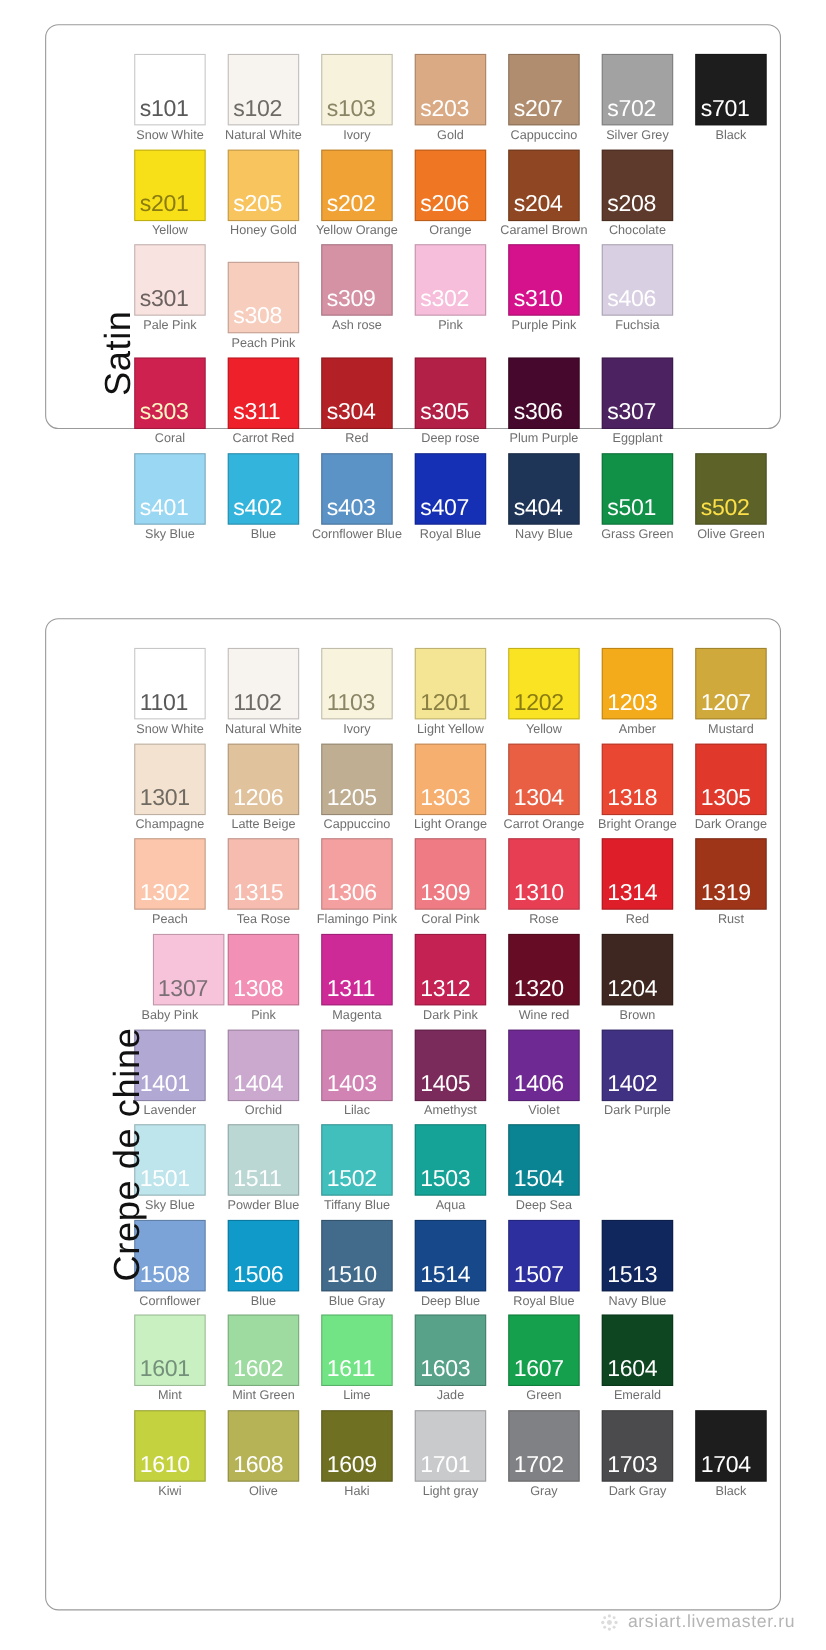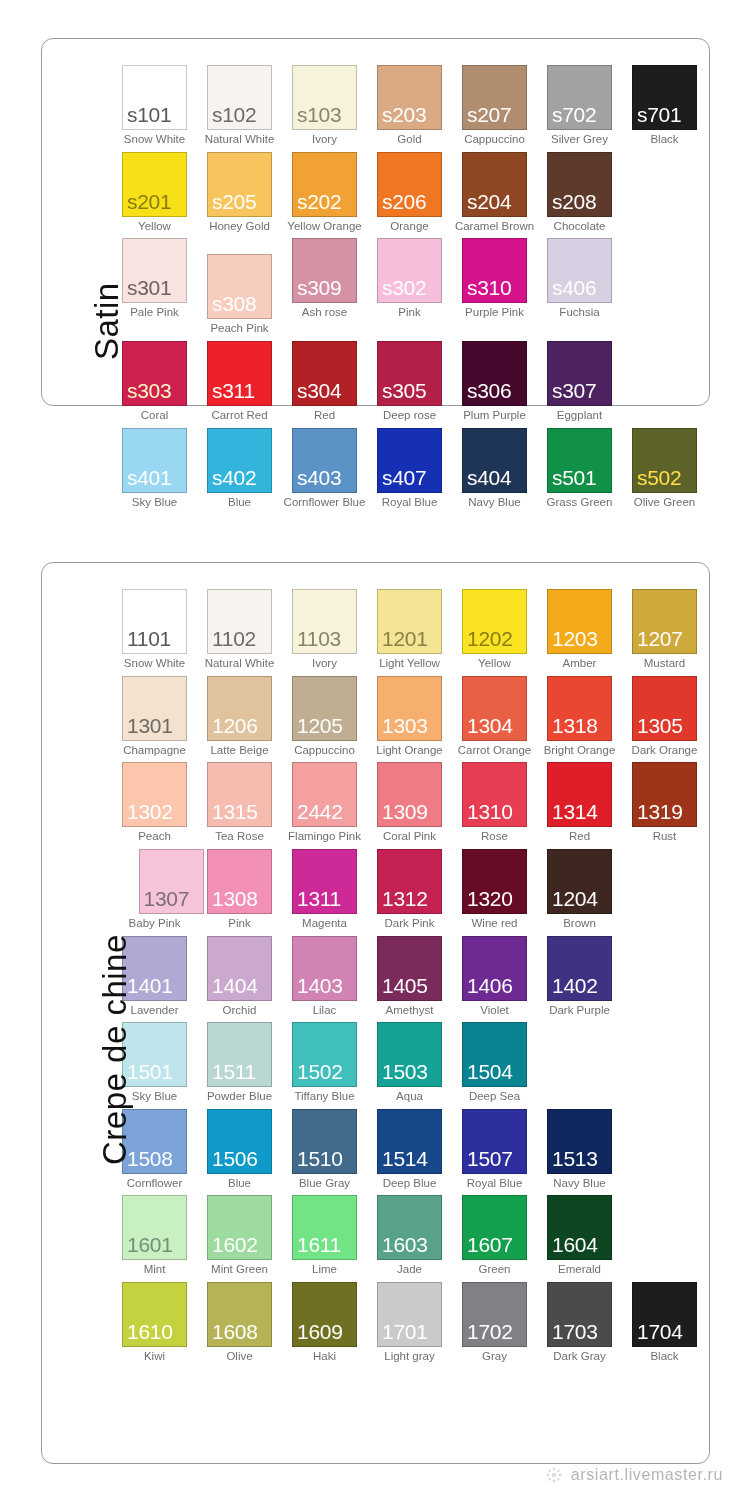--- a/index.html
+++ b/index.html
@@ -12,21 +12,21 @@
   }
   .page{position:relative;width:751px;height:1500px;}
 
   .card{
     position:absolute;
     border:1px solid #9a9a9a;
     border-radius:12px;
     background:#fff;
     box-sizing:border-box;
   }
-  #card-satin{left:41px;top:38px;width:669px;height:368px;}
+  #card-satin{left:41px;top:22px;width:669px;height:368px;}
   #card-crepe{left:41px;top:562px;width:669px;height:902px;}
 
   .side-label{
     position:absolute;
     color:#111;
     font-size:33px;
     letter-spacing:0.5px;
     white-space:nowrap;
     transform-origin:0 0;
     transform:rotate(-90deg);
@@ -426,21 +426,21 @@
             <div class="cname">Peach</div>
           </div>
           <div class="cell">
             <div class="sw" style="background: rgb(246, 188, 176);">
               <span class="code" style="color: rgb(255, 255, 255);">1315</span>
             </div>
             <div class="cname">Tea Rose</div>
           </div>
           <div class="cell">
             <div class="sw" style="background: rgb(244, 160, 160);">
-              <span class="code" style="color: rgb(255, 255, 255);">2442</span>
+              <span class="code" style="color: rgb(255, 255, 255);">1306</span>
             </div>
             <div class="cname">Flamingo Pink</div>
           </div>
           <div class="cell">
             <div class="sw" style="background: rgb(239, 124, 133);">
               <span class="code" style="color: rgb(255, 255, 255);">1309</span>
             </div>
             <div class="cname">Coral Pink</div>
           </div>
           <div class="cell">

